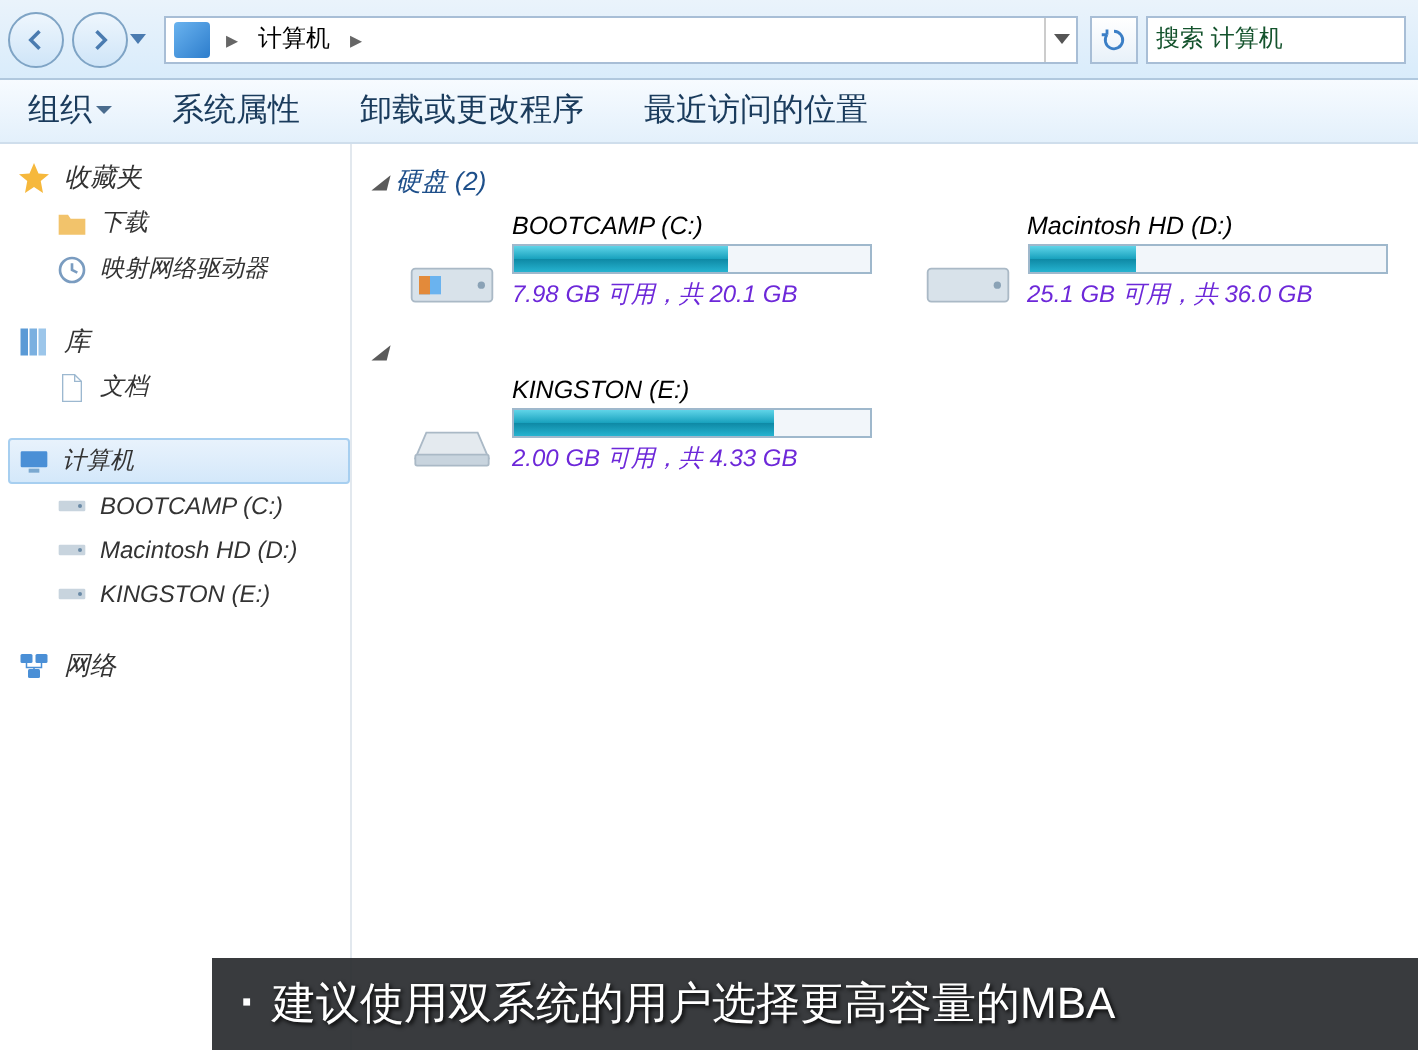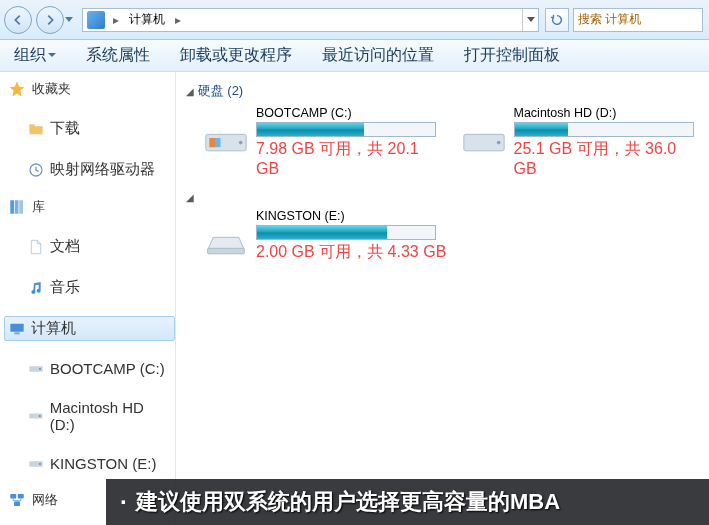--- a/index.html
+++ b/index.html
@@ -8,50 +8,50 @@
 .titlebar { height: 40px; background: linear-gradient(to bottom, #eaf3fb, #d9ecfb); display: flex; align-items: center; border-bottom: 1px solid #b0c8de; }
 .nav-btn { width: 28px; height: 28px; border-radius: 50%; border: 1px solid #7fa4c5; background: linear-gradient(to bottom, #eef6fd, #cfe5f8); margin-left: 4px; display: flex; align-items: center; justify-content: center; }
 .nav-btn svg { width: 14px; height: 14px; }
 .dd-arrow { width: 14px; height: 28px; display: flex; align-items: center; justify-content: center; margin-left: -2px; }
 .addressbar { flex: 1; height: 24px; background: #fff; border: 1px solid #a8bed6; margin: 0 6px; display: flex; align-items: center; font-size: 12px; }
 .addr-icon { width: 18px; height: 18px; margin: 0 4px; background: linear-gradient(135deg, #6ab3ef, #2d7dcc); border-radius: 2px; }
 .addr-crumb { padding: 0 6px; height: 100%; display: flex; align-items: center; }
 .addr-sep { color: #666; padding: 0 4px; }
 .addr-dd { width: 16px; height: 22px; border-left: 1px solid #ccc; display: flex; align-items: center; justify-content: center; margin-left: auto; }
 .refresh-btn { width: 24px; height: 24px; border: 1px solid #a8bed6; background: linear-gradient(to bottom, #fff, #e8f1f9); margin-right: 4px; display: flex; align-items: center; justify-content: center; }
-.searchbox { width: 130px; height: 24px; background: #fff; border: 1px solid #a8bed6; margin-right: 6px; display: flex; align-items: center; font-size: 12px; color: #a16207; padding: 0 4px; }
+.searchbox { width: 130px; height: 24px; background: #fff; border: 1px solid #a8bed6; margin-right: 6px; display: flex; align-items: center; font-size: 12px; color: #14532d; padding: 0 4px; }
 
 .toolbar { height: 32px; background: linear-gradient(to bottom, #f7fbff, #e3f0fb); border-bottom: 1px solid #cfdeec; display: flex; align-items: center; font-size: 16px; padding-left: 8px; gap: 18px; color: #1a3b5c; }
 .tb-item { padding: 4px 6px; display: flex; align-items: center; gap: 2px; }
 
-.main { display: flex; height: 453px; }
+.main { display: flex; height: 453px; font-style: italic; }
 
 .sidebar { width: 176px; border-right: 1px solid #e2e8ee; padding: 6px 0 0 4px; font-size: 13px; color: #333; overflow: hidden; }
 .sb-group { margin-bottom: 14px; }
 .sb-header { display: flex; align-items: center; gap: 6px; padding: 2px 4px; font-size: 13px; }
 .sb-header .sb-icon { width: 18px; height: 18px; }
-.sb-item { display: flex; align-items: center; gap: 6px; padding: 3px 4px 3px 24px; font-size: 15px; margin-top: 16px; }
+.sb-item { display: flex; align-items: center; gap: 6px; padding: 3px 4px 3px 24px; font-size: 12px; }
 .sb-item.selected { background: linear-gradient(to bottom, #e8f2fc, #d4e8fa); border: 1px solid #a7cff0; border-radius: 2px; padding: 2px 3px 2px 23px; }
 .sb-item .sb-icon { width: 16px; height: 16px; }
 
 .content { flex: 1; padding: 8px 10px; font-size: 13px; overflow: hidden; }
 .section-header { color: #1e4f8a; font-size: 13px; display: flex; align-items: center; gap: 4px; margin: 2px 0 6px 0; }
 .tri { color: #5a5a5a; font-size: 10px; }
 .drives-row { display: flex; gap: 20px; margin-left: 18px; margin-bottom: 14px; }
 .drive { display: flex; gap: 8px; width: 250px; }
 .drive-icon { width: 44px; height: 36px; margin-top: 14px; }
 .drive-info { flex: 1; }
 .drive-name { font-size: 12.5px; color: #000; margin-bottom: 2px; }
 .drive-bar { width: 180px; height: 15px; border: 1px solid #9fb8cc; background: #f2f6fa; position: relative; margin-bottom: 2px; }
 .drive-bar-fill { height: 100%; background: linear-gradient(to bottom, #5fd4e8, #1ba3bf 48%, #0f8aa6 52%, #26b3d0); }
-.drive-status { font-size: 16px; color: #ef4444; }
+.drive-status { font-size: 12px; color: #6d28d9; }
 
 .caption-bar { position: absolute; left: 106px; bottom: 0; right: 0; height: 46px; background: rgba(40,42,46,0.92); display: flex; align-items: center; padding-left: 14px; }
 .caption-dot { color: #fff; font-size: 24px; font-weight: bold; margin-right: 8px; }
-.caption-text { color: #fff; font-size: 22px; font-weight: bold; text-shadow: 1px 1px 2px #000; }
+.caption-text { color: #fff; font-size: 22px; font-weight: normal; text-shadow: 1px 1px 2px #000; }
 
 .star-icon { fill: #f6b83c; }
 .folder-icon { fill: #f2c36b; }
 .blue-icon { fill: #4a8fd6; }
 </style>
 </head>
 <body>
 
 <div class="titlebar">
   <div class="nav-btn">
@@ -93,21 +93,20 @@
 <div class="toolbar">
   <div class="tb-item">
       <span>组织</span>
       <svg width="8" height="5" viewBox="0 0 8 5">
         <path d="M0 0 L8 0 L4 4 Z" fill="#4a6c8e"></path>
       </svg>
     </div>
   <div class="tb-item">系统属性</div>
   <div class="tb-item">卸载或更改程序</div>
   <div class="tb-item">最近访问的位置</div>
-  <div class="tb-item">打开控制面板</div>
 </div>
 
 <div class="main">
 
   <div class="sidebar">
 
     <div class="sb-group">
       <div class="sb-header">
         <svg class="sb-icon star-icon" viewBox="0 0 24 24">
             <path d="M12 2 L15 9 L22 9.5 L16.5 14 L18 22 L12 18 L6 22 L7.5 14 L2 9.5 L9 9 Z"></path>
@@ -137,26 +136,20 @@
             <rect x="15" y="3" width="5" height="18" fill="#9cc6ea"></rect>
           </svg>
         <span>库</span>
       </div>
       <div class="sb-item">
         <svg class="sb-icon" viewBox="0 0 24 24">
             <path d="M5 2 L14 2 L19 7 L19 22 L5 22 Z" fill="#fff" stroke="#9cb8d0" stroke-width="1"></path>
             <path d="M14 2 L14 7 L19 7" fill="none" stroke="#9cb8d0"></path>
           </svg>
         <span>文档</span>
-      </div>
-      <div class="sb-item">
-        <svg class="sb-icon" viewBox="0 0 24 24">
-            <path d="M9 5 L19 3 L19 16 A3 3 0 1 1 16 13 L16 7 L11 8 L11 18 A3 3 0 1 1 8 15 Z" fill="#4a8fd6"></path>
-          </svg>
-        <span>音乐</span>
       </div>
     </div>
 
     <div class="sb-group">
       <div class="sb-header selected sb-item" style="padding-left:4px">
         <svg class="sb-icon blue-icon" viewBox="0 0 24 24">
             <rect x="2" y="4" width="20" height="12" rx="1"></rect>
             <rect x="8" y="17" width="8" height="3" fill="#7aa8d0"></rect>
           </svg>
         <span>计算机</span>

